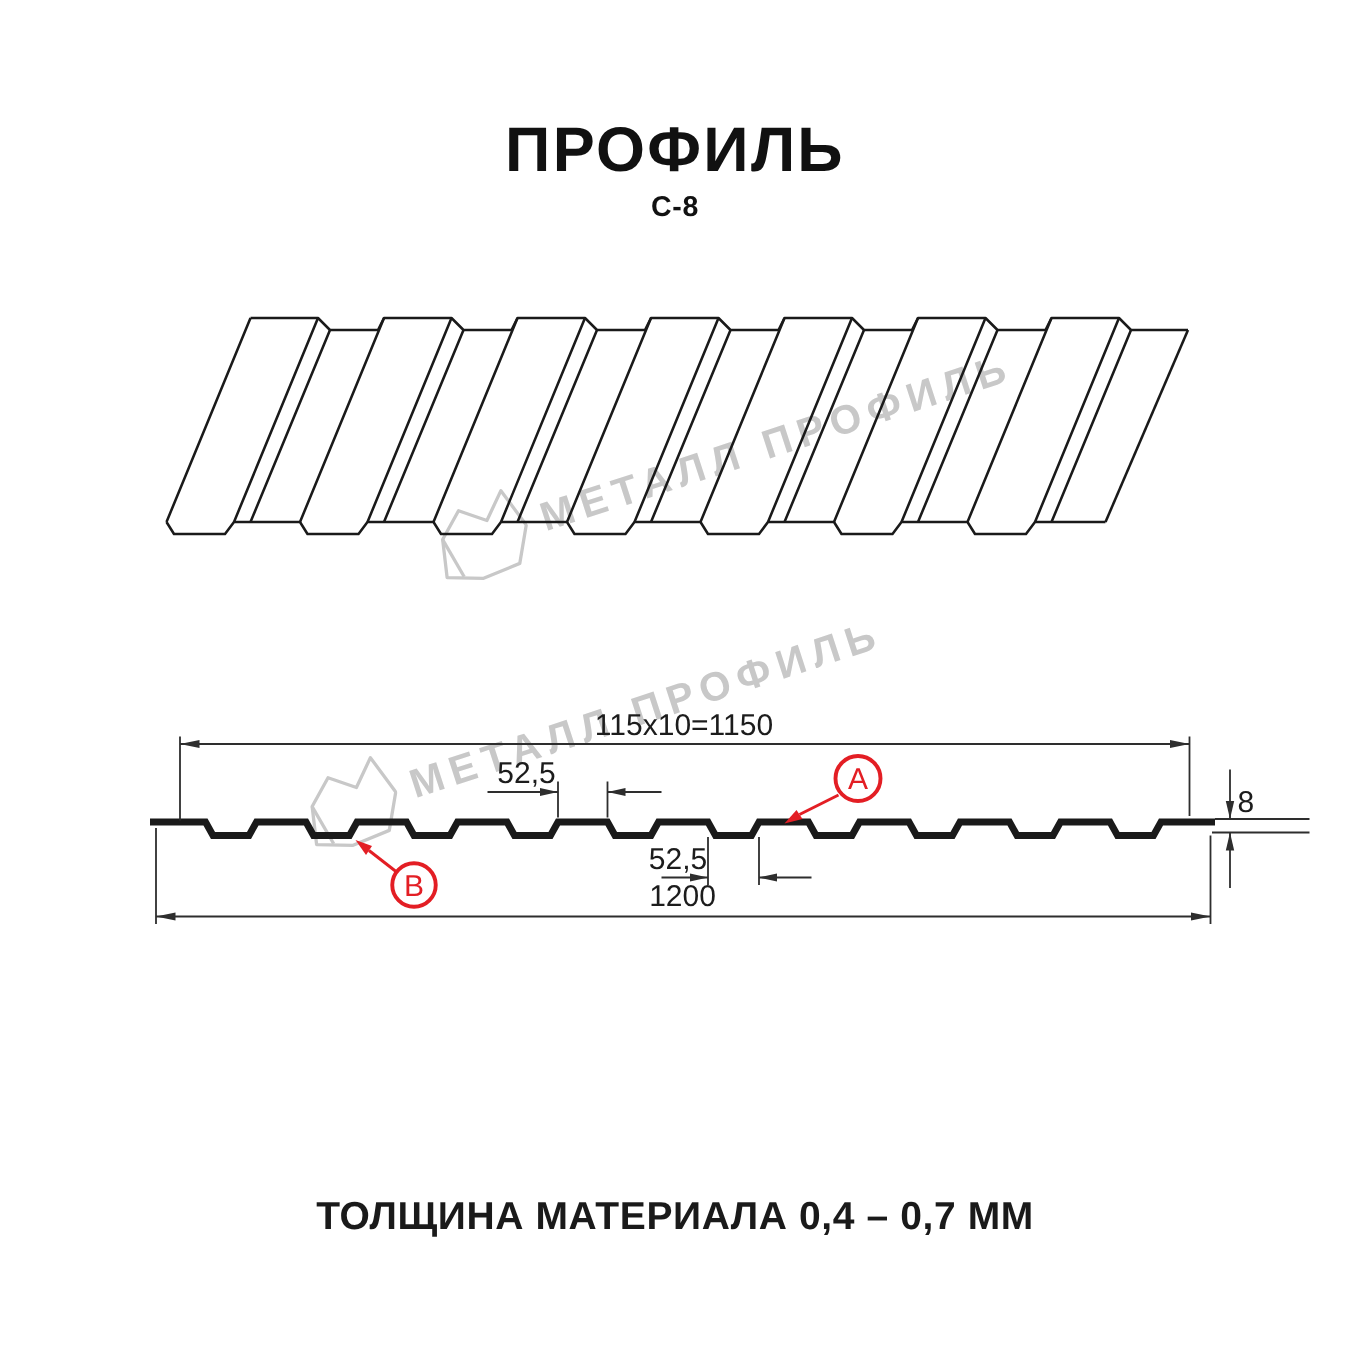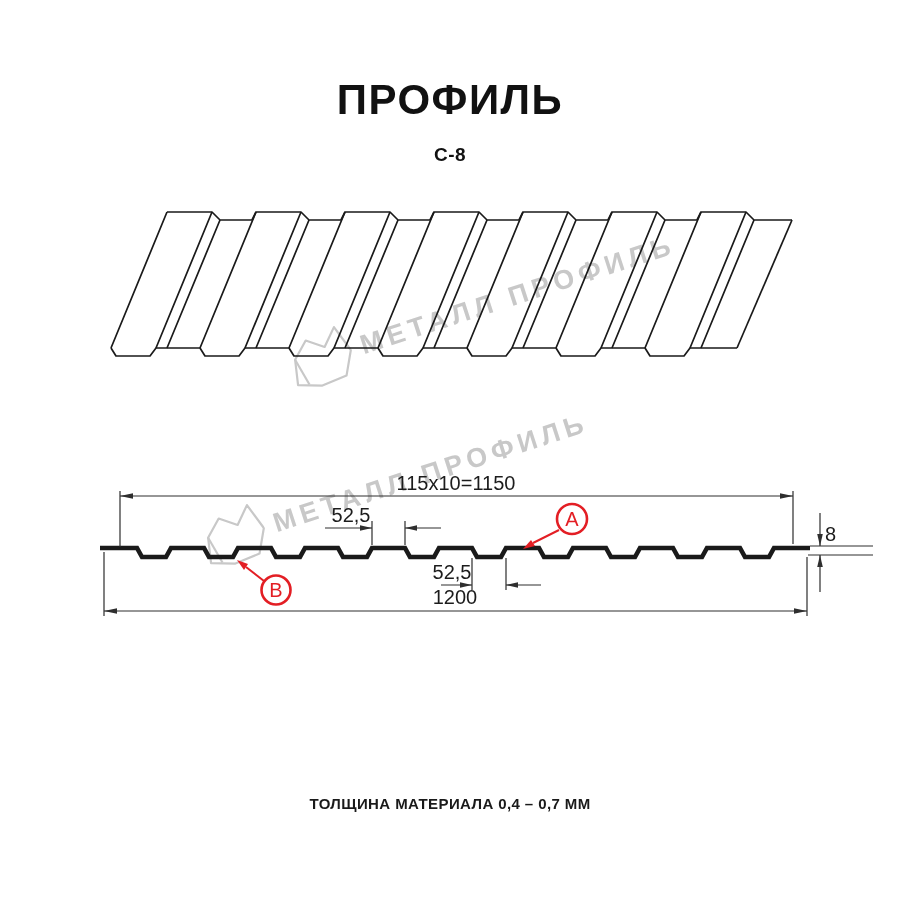--- a/index.html
+++ b/index.html
@@ -1,21 +1,21 @@
 <!DOCTYPE html>
 <html><head>
 <meta charset="utf-8">
 <style>
   html,body{margin:0;padding:0;}
   body{width:900px;height:900px;background:#ffffff;position:relative;overflow:hidden;
        font-family:"Liberation Sans",sans-serif;}
   .ctext{position:absolute;left:0;right:0;text-align:center;color:#111;}
   .title{top:76px;font-size:42px;font-weight:800;letter-spacing:1.5px;}
-  .subtitle{top:144px;font-size:19px;font-weight:600;letter-spacing:0.5px;}
-  .footer{top:795px;font-size:15px;font-weight:700;letter-spacing:0.4px;color:#1a1a1a;}
+  .subtitle{top:128px;font-size:19px;font-weight:600;letter-spacing:0.5px;}
+  .footer{top:795px;font-size:26px;font-weight:700;letter-spacing:0.4px;color:#1a1a1a;}
   .watermark{position:absolute;display:flex;align-items:center;
              transform:rotate(-18deg);transform-origin:0 50%;
              color:#c8c8c8;font-weight:bold;font-size:27px;letter-spacing:5px;
              white-space:nowrap;z-index:1;}
   .watermark .wm-text{margin-left:10px;}
   #wm1{left:283px;top:342px;}
   #wm2{left:196px;top:520px;}
   #art{position:absolute;left:0;top:0;z-index:2;}
   .outline{stroke:#1a1a1a;stroke-width:1.7;fill:none;stroke-linejoin:round;}
   .profile{stroke:#1a1a1a;stroke-width:4.6;fill:none;stroke-linejoin:miter;}

